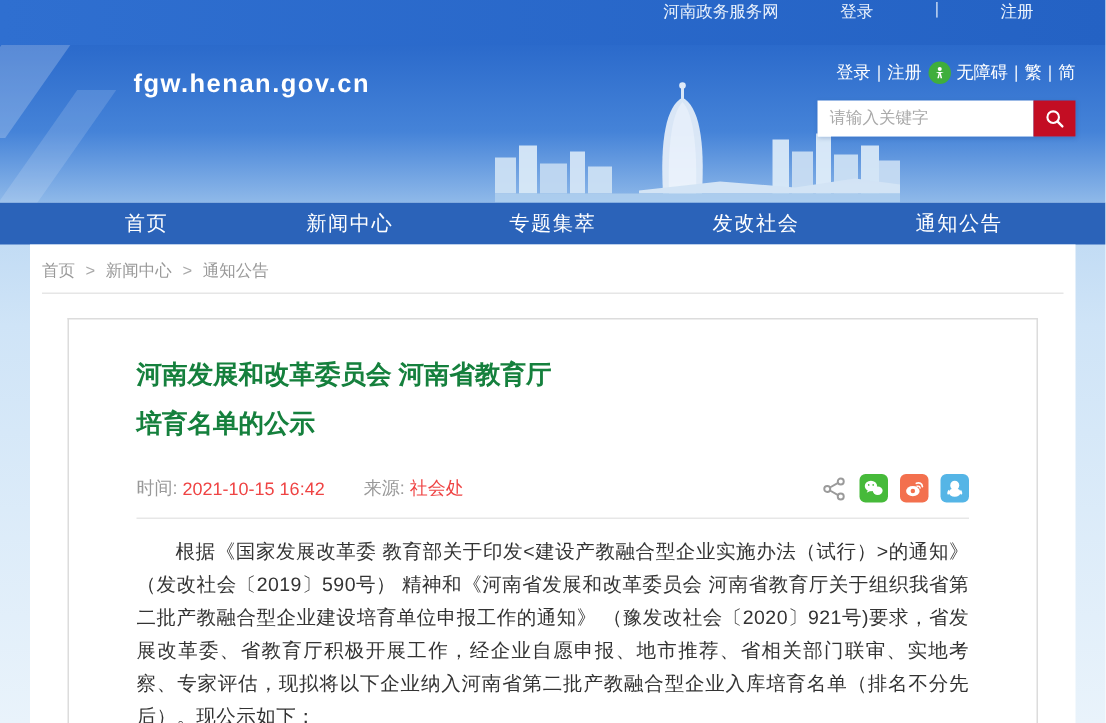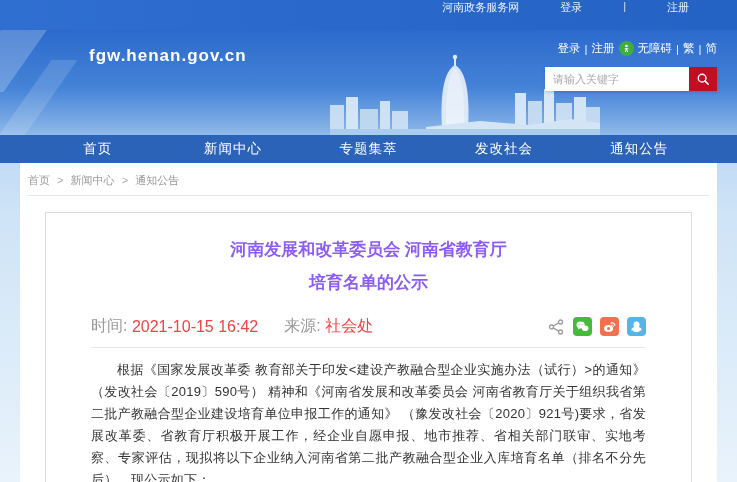--- a/index.html
+++ b/index.html
@@ -61,22 +61,22 @@
   .content-wrap { width: 697px; height: 328px; margin: 0 auto; background: #fff; }
   .breadcrumb { padding: 10px 8px 7px; font-size: 11px; color: #999; }
   .breadcrumb .crumb { cursor: pointer; }
   .breadcrumb .bsep { margin: 0 4px; color: #aaa; }
   .breadcrumb-divider { border: none; border-top: 1px solid #e6e6e6; margin: 0 8px; }
 
   .article-card {
     margin: 16px 25px 0; border: 1px solid #dcdcdc; border-bottom: none;
     padding: 20px 45px 0; background: #fff; min-height: 280px;
   }
-  .article-title { text-align: center; font-size: 17px; font-weight: bold; color: #8b5cf6; line-height: 33px; }
-  .article-meta { margin-top: 17px; display: flex; align-items: center; font-size: 16px; color: #999; }
+  .article-title { font-size: 17px; font-weight: bold; color: #15803d; line-height: 33px; }
+  .article-meta { margin-top: 17px; display: flex; align-items: center; font-size: 12px; color: #999; }
   .article-meta .m-label { color: #999; }
   .article-meta .m-val { color: #ef4444; margin-right: 26px; }
   .share-group { margin-left: auto; display: flex; align-items: center; }
   .share-group .sicon { margin-left: 8px; cursor: pointer; display: inline-flex; }
   .badge { width: 19px; height: 19px; border-radius: 4px; display: inline-flex; align-items: center; justify-content: center; }
   .badge.wechat { background: #46ba3a; }
   .badge.weibo  { background: #f3704e; }
   .badge.qq     { background: #55b5e6; }
   .meta-divider { border: none; border-top: 1px solid #e7e7e7; margin-top: 10px; }
   .article-body { margin-top: 11px; font-size: 13px; color: #333; line-height: 22px;

